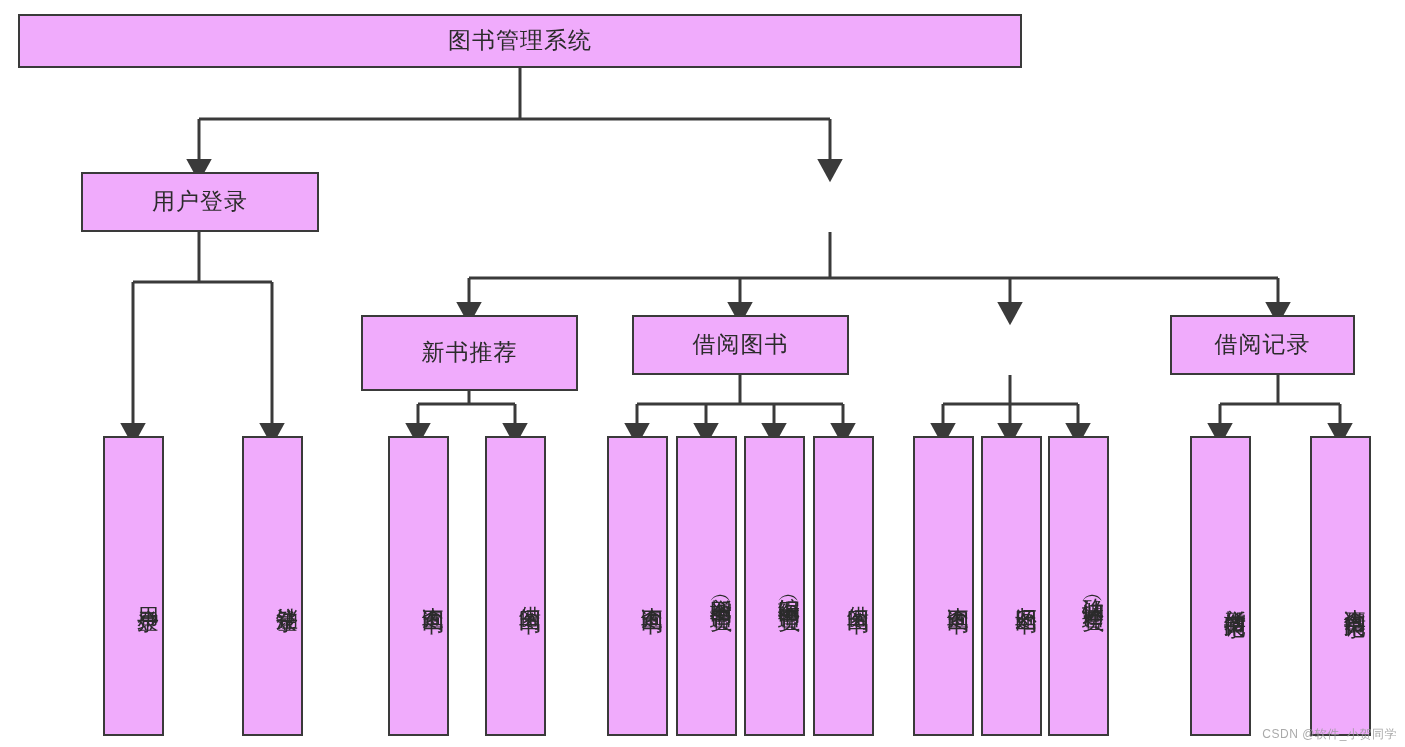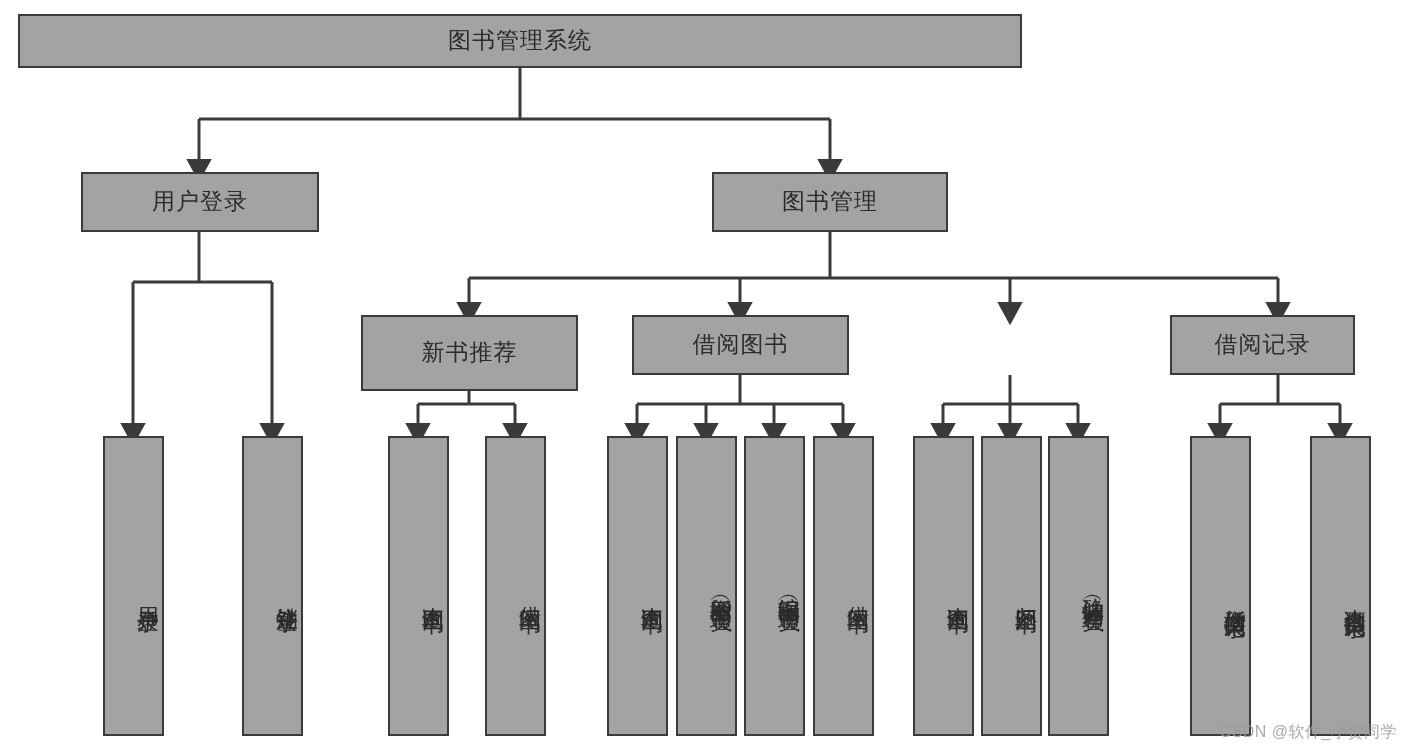--- a/index.html
+++ b/index.html
@@ -19,21 +19,21 @@
     position:absolute;
     left:0; top:0;
     width:1405px;
     height:747px;
     pointer-events:none;
   }
   .node{
     position:absolute;
     box-sizing:border-box;
     border:2.5px solid #3a3a3a;
-    background:#a3a3a3;
+    background:#f0abfc;
     display:flex;
     align-items:center;
     justify-content:center;
     color:#2b2b2b;
     text-align:right;
   }
   .node.horiz{
     font-size:23px;
     line-height:1.1;
     letter-spacing:1px;
@@ -52,21 +52,21 @@
   }
   .node.vert span{
     writing-mode:vertical-rl;
     text-orientation:upright;
     display:block;
   }
   .watermark{
     position:absolute;
     right:8px;
     bottom:4px;
-    font-size:16px;
+    font-size:12px;
     color:#9b9b9b;
     letter-spacing:0.5px;
     white-space:nowrap;
     opacity:.85;
   }
 </style>
 </head>
 <body>
 
 <div id="canvas">
@@ -118,21 +118,20 @@
       <path d="M 1278 375 L 1278 404"></path>
       <path d="M 1220 404 L 1340 404"></path>
       <path d="M 1220 404 L 1220 434" marker-end="url(#arrow)"></path>
       <path d="M 1340 404 L 1340 434" marker-end="url(#arrow)"></path>
     </g>
   </svg>
 
   <div class="node horiz root" style="left:18px;  top:14px;  width:1004px; height:54px;">图书管理系统</div>
 
   <div class="node horiz" style="left:81px;  top:172px; width:238px; height:60px;">用户登录</div>
-  <div class="node horiz" style="left:712px; top:172px; width:236px; height:60px;">图书管理</div>
 
   <div class="node horiz" style="left:361px;  top:315px; width:217px; height:76px;">新书推荐</div>
   <div class="node horiz" style="left:632px;  top:315px; width:217px; height:60px;">借阅图书</div>
   <div class="node horiz" style="left:1170px; top:315px; width:185px; height:60px;">借阅记录</div>
 
   <div class="node vert" style="left:103px;  top:436px; width:61px; height:300px;">
     <span>用户登录</span>
   </div>
 
   <div class="node vert" style="left:242px;  top:436px; width:61px; height:300px;">

